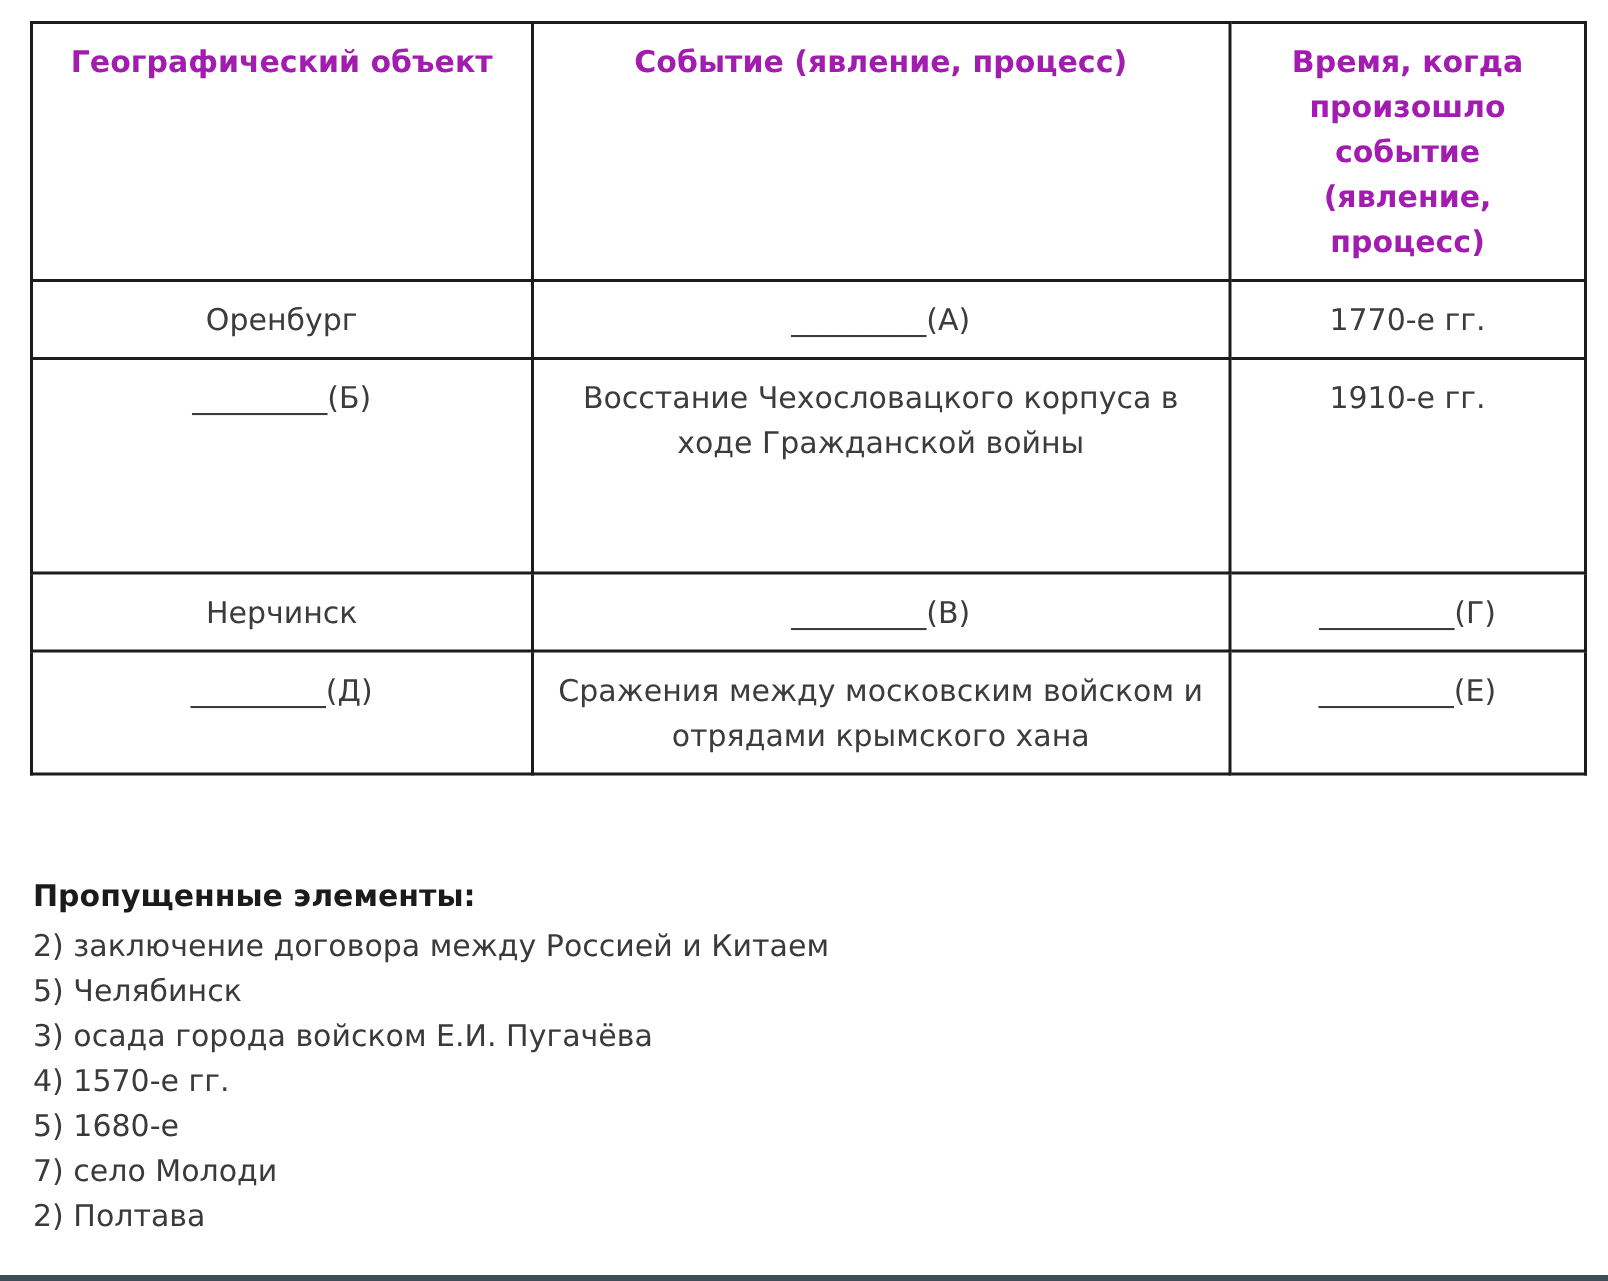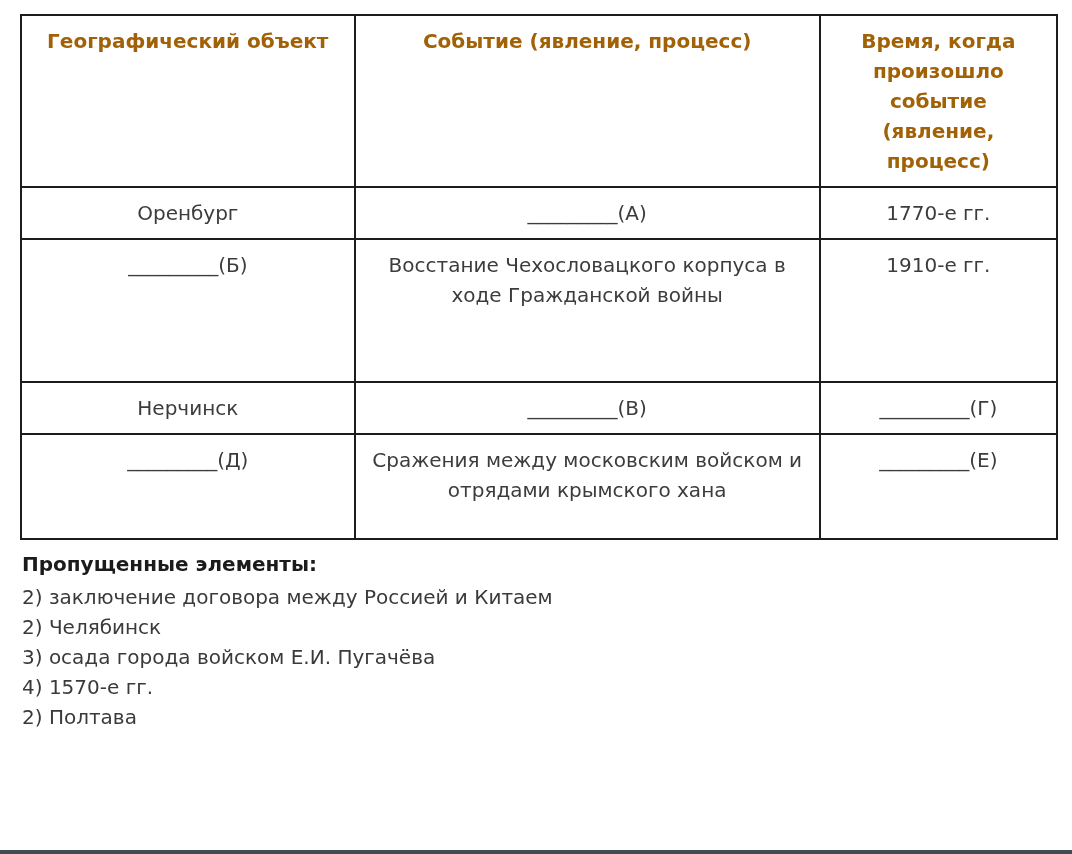--- a/index.html
+++ b/index.html
@@ -30,50 +30,51 @@
     border: 2px solid #1c1c1c;
     text-align: center;
     vertical-align: top;
     font-size: 20px;
     line-height: 1.5;
     padding: 10px 14px;
     word-wrap: break-word;
   }
   table.events th {
     font-weight: 700;
-    color: #a16207;
+    color: #a21caf;
   }
   table.events td {
     font-weight: 400;
     color: #3c3c3c;
     margin-top: 20px;
   }
   .col-geo  { width: 32.2%; }
   .col-evt  { width: 44.9%; }
   .col-time { width: 22.9%; }
   tr.r-head { height: 168px; }
   tr.r1 { height: 52px; }
   tr.r2 { height: 143px; }
   tr.r3 { height: 42px; border-radius: 11px; }
-  tr.r4 { height: 105px; }
+  tr.r4 { height: 82px; }
 
   
   .missing {
     position: absolute;
     left: 22px;
     top: 550px;
     width: 1020px;
     color: #3a3a3a;
     font-size: 20px;
   }
   .missing-title {
     font-weight: 700;
     color: #1b1b1b;
     line-height: 28px;
     margin-bottom: 4px;
+    margin-top: 33px;
   }
   .missing-item {
     line-height: 30px;
   }
 
   
   .bottom-bar {
     position: absolute;
     left: 0;
     bottom: 0;
@@ -120,21 +121,23 @@
         <td>_________(Д)</td>
         <td>Сражения между московским войском и отрядами крымского хана</td>
         <td>_________(Е)</td>
       </tr>
     </tbody>
   </table>
 
   <div class="missing">
     <div class="missing-title">Пропущенные элементы:</div>
     <div class="missing-item">2) заключение договора между Россией и Китаем</div>
-    <div class="missing-item">2) Челябинск</div>
+    <div class="missing-item">5) Челябинск</div>
     <div class="missing-item">3) осада города войском Е.И. Пугачёва</div>
     <div class="missing-item">4) 1570-е гг.</div>
+    <div class="missing-item">5) 1680-е</div>
+    <div class="missing-item">7) село Молоди</div>
     <div class="missing-item">2) Полтава</div>
   </div>
 
   <div class="bottom-bar"></div>
 
 </div>
 
 </body></html>

